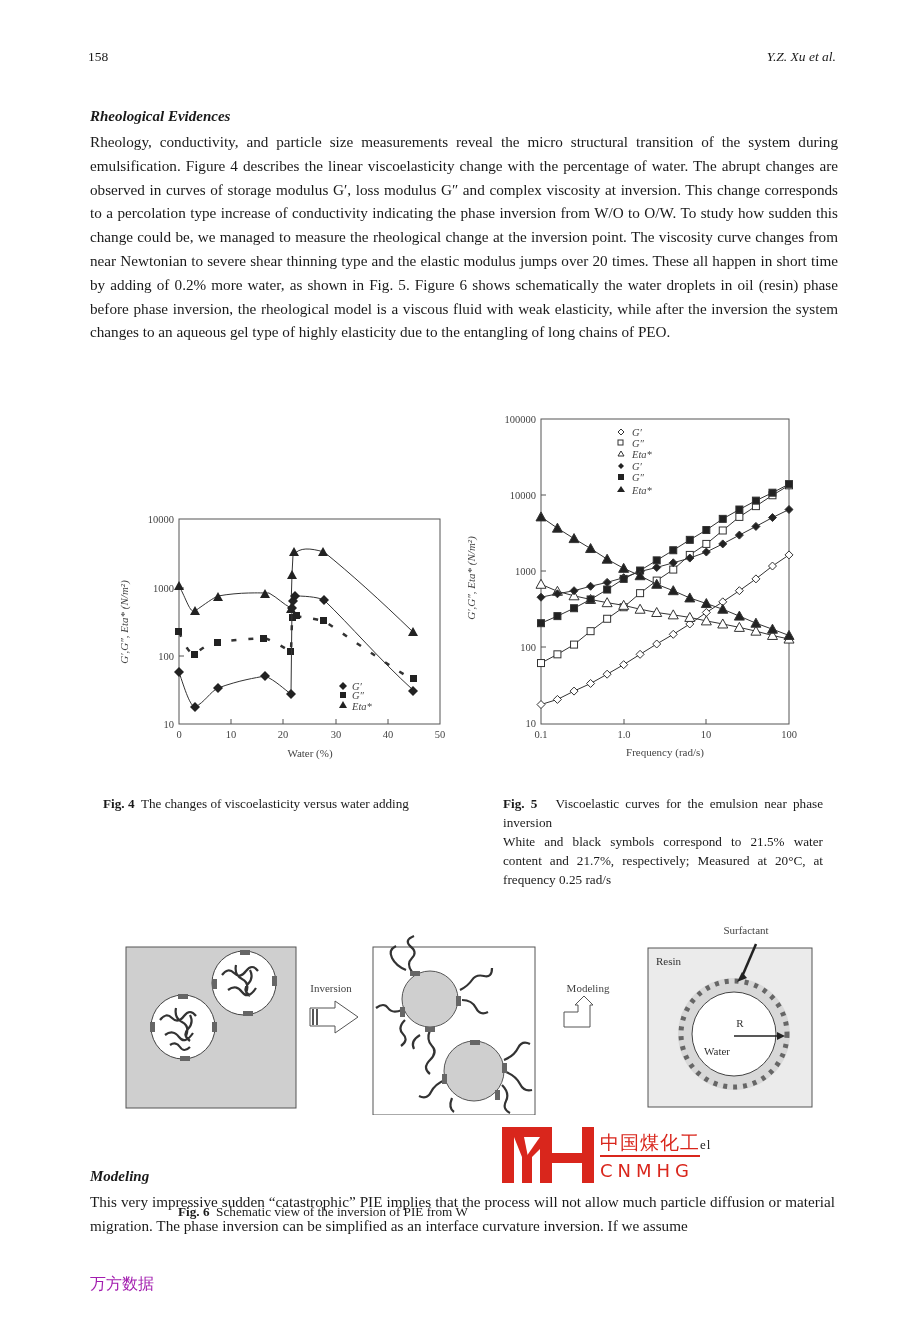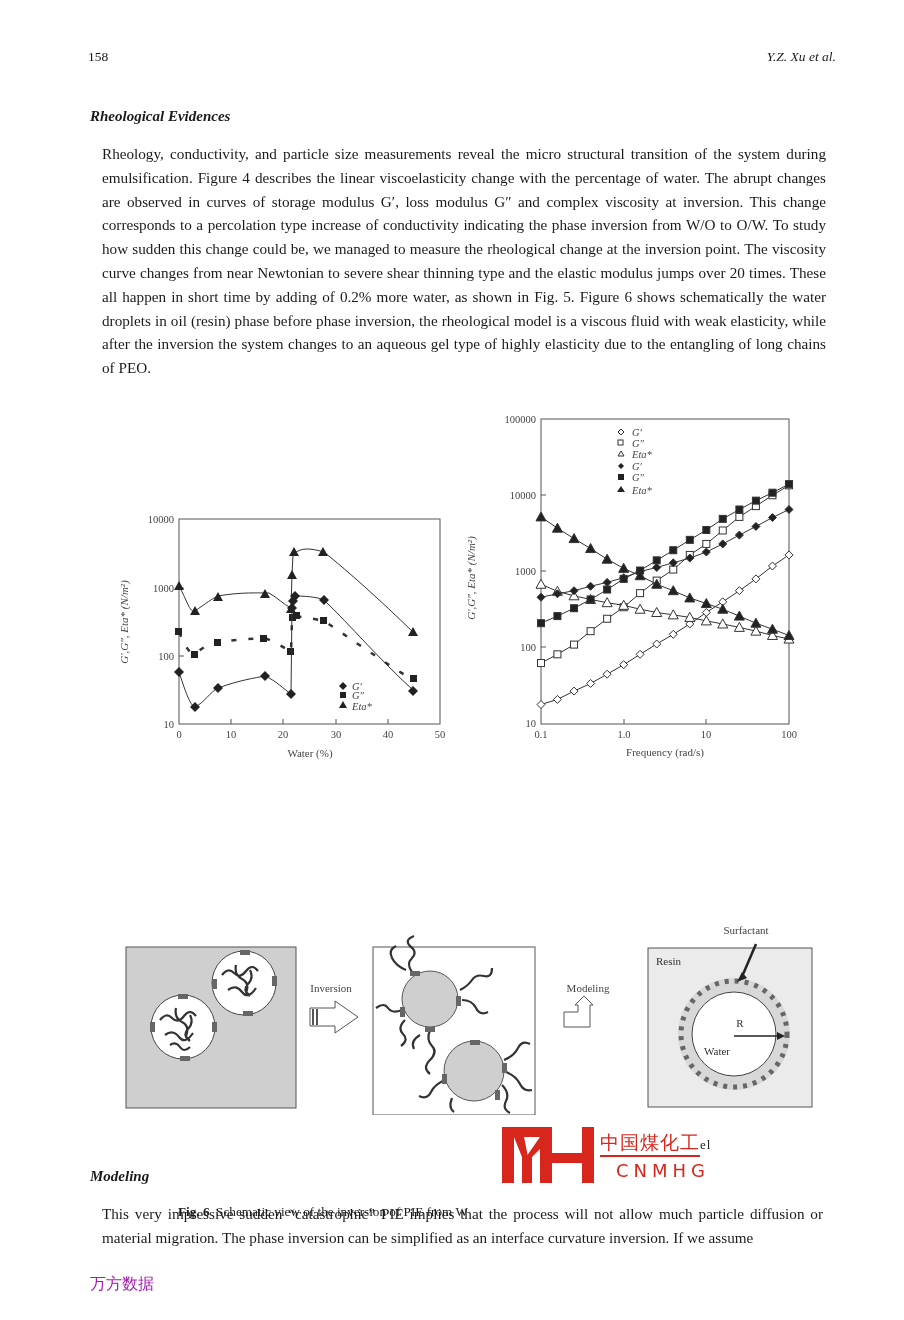--- a/index.html
+++ b/index.html
@@ -4,21 +4,21 @@
 <style>
   html, body { margin: 0; padding: 0; background: #ffffff; }
   body { width: 904px; height: 1320px; position: relative; overflow: hidden;
          font-family: "Liberation Serif", "DejaVu Serif", serif; color: #1a1a1a; }
   .abs { position: absolute; }
   .running-head { top: 34px; font-size: 13.5px; margin-top: 15px; }
   .page-num { left: 88px; }
   .authors { right: 68px; font-style: italic; }
   .section-title { left: 90px; font-weight: bold; font-style: italic; font-size: 15px; font-family: Liberation Serif, serif; }
   .para { left: 90px; width: 748px; font-size: 15.2px; line-height: 23.8px; text-align: justify; }
-  .para p { margin: 12px; }
+  .para p { margin: 0; }
   .caption { font-size: 13.2px; line-height: 19px; }
   .caption b { font-weight: bold; }
   svg text { font-family: "Liberation Serif", "DejaVu Serif", serif; }
   .footer-cn { left: 90px; top: 1274px; font-family: "DejaVu Sans", sans-serif; font-size: 16px; color: #a21caf; }
   .logo-cn { font-family: "DejaVu Sans", sans-serif; }
 </style>
 </head>
 <body>
 
 <div class="abs running-head page-num">158</div>
@@ -248,22 +248,25 @@
     <polygon points="621,463 624,466 621,469 618,466" fill="#222"></polygon>
     <text x="632" y="470">G′</text>
     <rect x="618" y="474" width="6" height="6" fill="#222"></rect>
     <text x="632" y="481">G″</text>
     <polygon points="621,486 625,492 617,492" fill="#222"></polygon>
     <text x="632" y="494">Eta*</text>
   </g>
 </svg>
 
 <div class="abs caption" style="left:103px; top:794px; width:350px;">
+  <div><b>Fig. 4</b>&nbsp; <span>The changes of viscoelasticity versus water adding</span></div>
 </div>
 <div class="abs caption" style="left:503px; top:794px; width:320px; text-align:justify;">
+  <div><b>Fig. 5</b>&nbsp;&nbsp; <span>Viscoelastic curves for the emulsion near phase inversion</span></div>
+  <div>White and black symbols correspond to 21.5% water content and 21.7%, respectively; Measured at 20°C, at frequency 0.25 rad/s</div>
 </div>
 
 <svg class="abs" style="left:120px; top:915px;" width="700" height="200" viewBox="120 915 700 200">
 
   <rect x="126" y="947" width="170" height="161" fill="#cfcfcf" stroke="#555"></rect>
   <circle cx="244" cy="983" r="32" fill="#fff" stroke="#444"></circle>
   <circle cx="183" cy="1027" r="32" fill="#fff" stroke="#444"></circle>
   <g fill="none" stroke="#333" stroke-width="2.2">
     <path d="M222,975 q6,-8 12,-2 q6,6 12,-2 q6,-8 12,0 M228,990 q8,-6 14,2 q6,8 14,-4 M236,965 q-2,10 6,14 q8,4 4,14 M250,970 q4,8 -2,14 q-6,6 2,12"></path>
     <path d="M160,1020 q6,-8 12,-2 q6,6 12,-2 q6,-8 12,0 M165,1035 q8,-6 14,2 q6,8 14,-4 M176,1008 q-2,10 6,14 q8,4 4,14 M190,1015 q4,8 -2,14 q-6,6 2,12 M170,1045 q6,-4 10,2 q4,6 10,0"></path>
@@ -337,21 +340,21 @@
       <polygon points="38,10 50,10 30,30 24,30"></polygon>
       <rect x="38" y="0" width="12" height="56"></rect>
       <rect x="80" y="0" width="12" height="56"></rect>
       <rect x="38" y="26" width="54" height="10"></rect>
     </g>
   </svg>
   <div class="logo-cn" style="position:absolute; left:98px; top:3px; font-size:19px; color:#d9261c; letter-spacing:1px; white-space:nowrap;">
     <span>中国煤化工</span><span style="font-family:'Liberation Serif',serif; font-size:13px; color:#222;">el</span>
   </div>
   <div style="position:absolute; left:98px; top:28px; width:100px; height:2px; background:#d9261c;"></div>
-  <div class="logo-cn" style="position:absolute; left:98px; top:33px; font-size:18px; color:#d9261c; letter-spacing:5px;margin-left:16px;">CNMHG</div>
+  <div class="logo-cn" style="position:absolute; left:98px; top:33px; font-size:18px; color:#d9261c; letter-spacing:5px;">CNMHG</div>
 </div>
 
 <div class="abs section-title" style="top:1168px;">Modeling</div>
 <div class="abs para" style="top:1190px; width:745px;">
   <p>This very impressive sudden “catastrophic” PIE implies that the process will not allow much particle diffusion or material migration. The phase inversion can be simplified as an interface curvature inversion. If we assume</p>
 </div>
 
 <div class="abs footer-cn">万方数据</div>
 
 </body></html>

